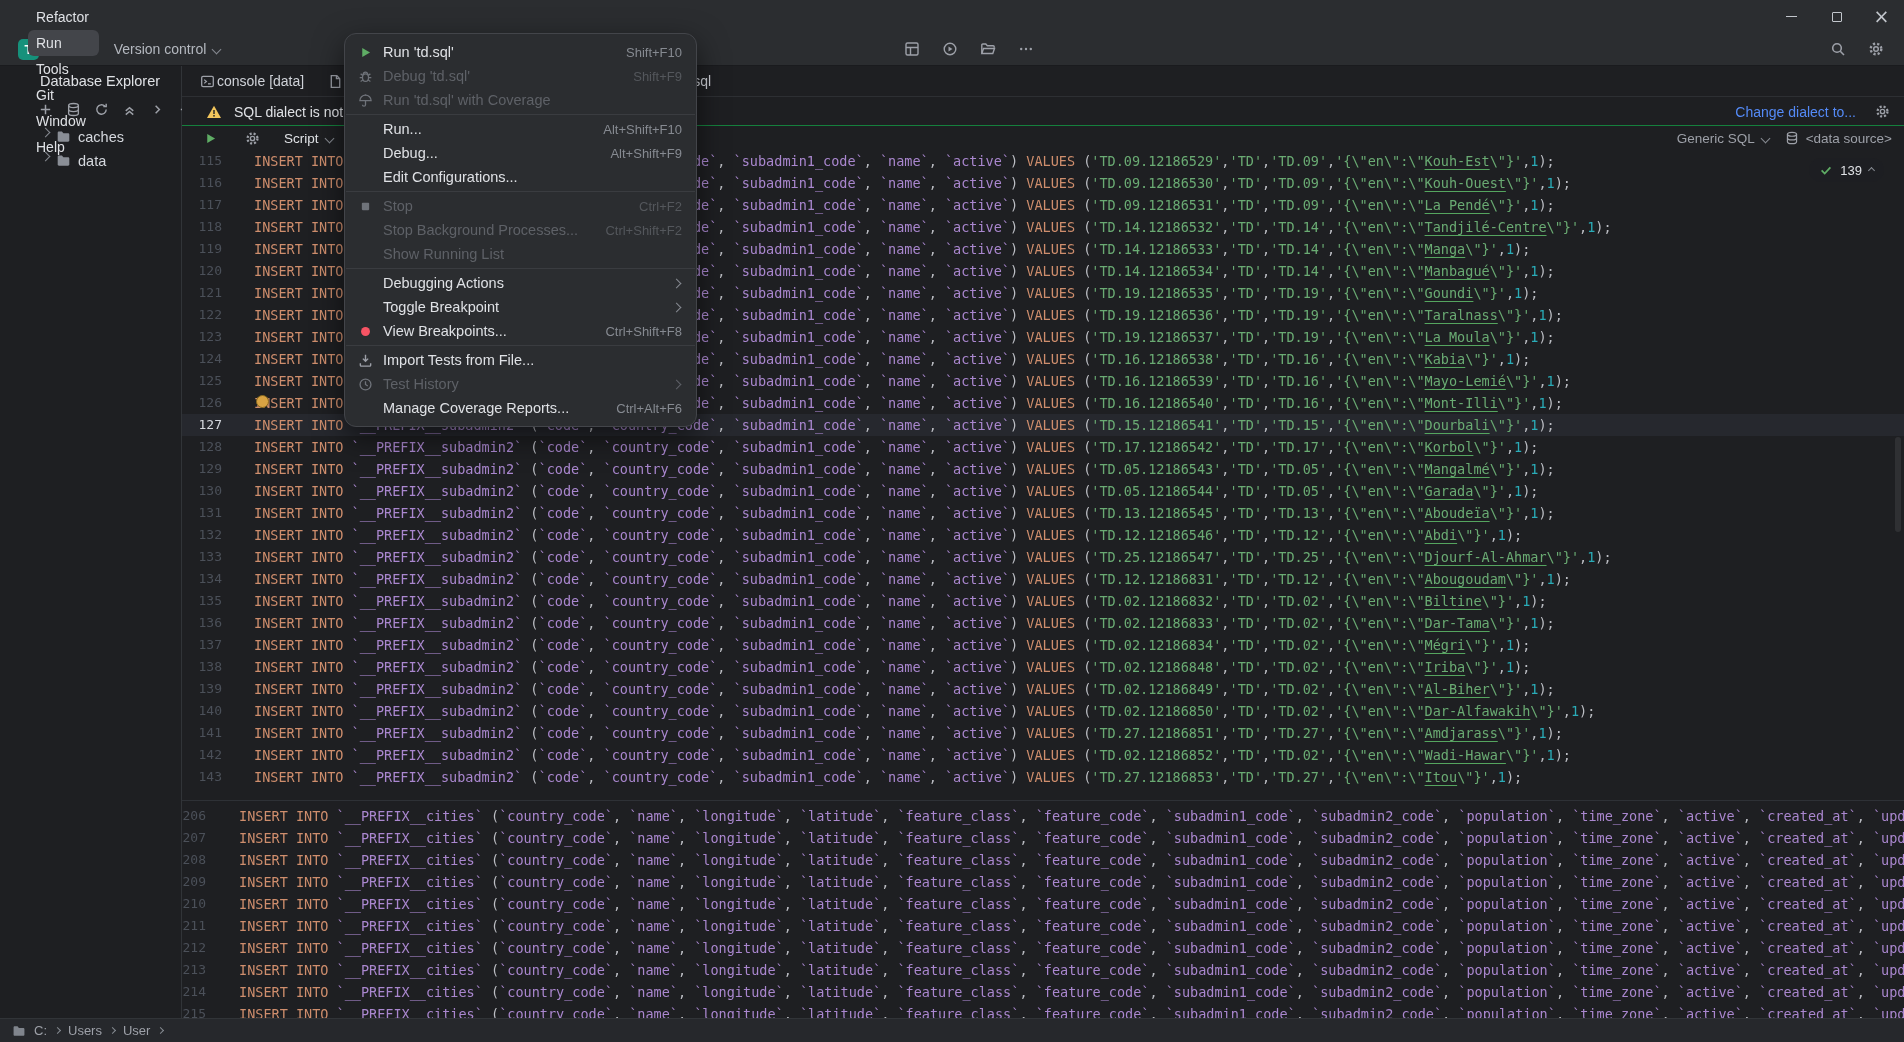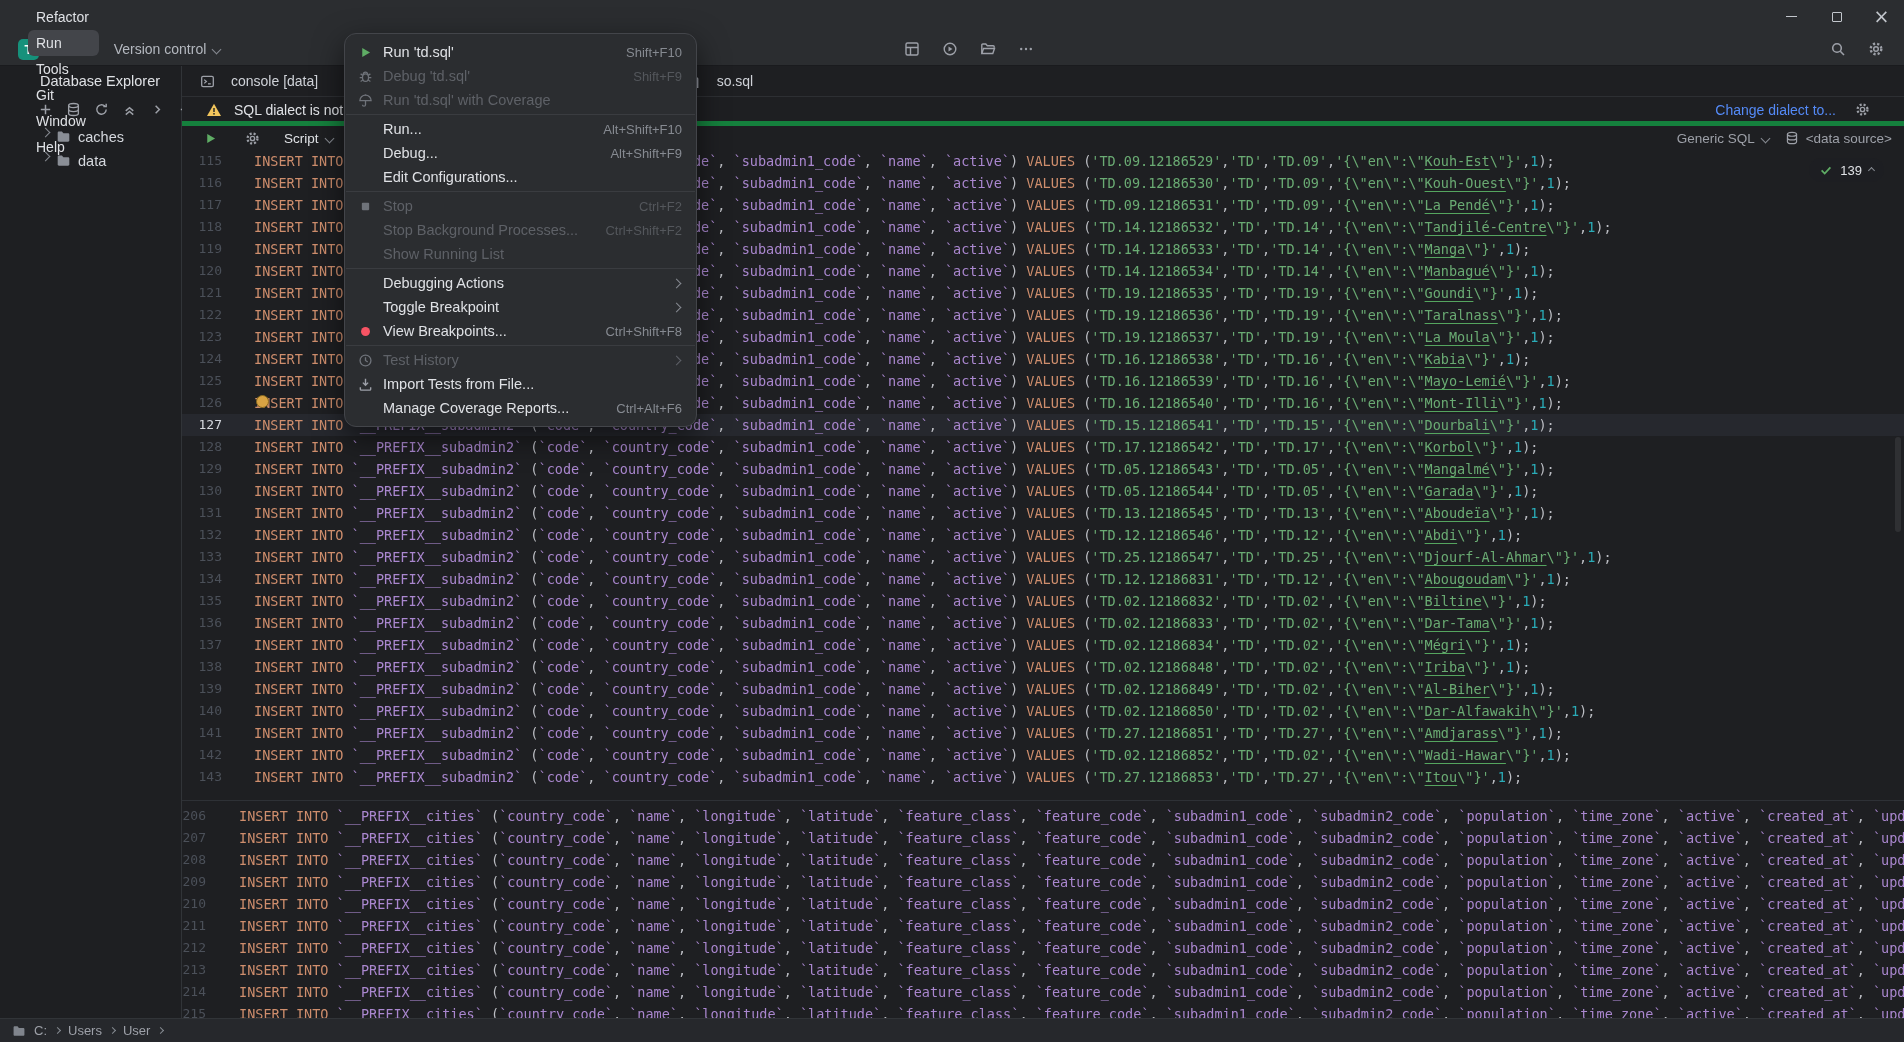--- a/index.html
+++ b/index.html
@@ -35,25 +35,25 @@
   
   #sidebar{position:absolute;left:0;top:66px;width:182px;bottom:24px;background:#1e1f22;border-right:1px solid #313438;z-index:10;padding-left:28px;}
   #sb-header{height:30px;display:flex;align-items:center;padding-left:12px;font-size:14.5px;color:#dfe1e5;}
   #sb-toolbar{height:27px;display:flex;align-items:center;gap:13px;padding:0 10px;}
   #sb-toolbar .sp{margin-left:auto;}
   #tree{padding-top:6px;}
   .tree-row{height:24px;display:flex;align-items:flex-start;gap:7px;padding-left:14px;font-size:14.5px;color:#d5d8de;}
 
   
   #tabs{position:absolute;left:182px;top:66px;right:0;height:31px;background:#1e1f22;border-bottom:1px solid #2d2f33;display:flex;align-items:stretch;padding-left:6px;z-index:11;}
-  .tab{display:flex;align-items:center;gap:16px;padding:0 12px;font-size:14px;color:#cfd2d8;white-space:nowrap;}
+  .tab{display:flex;align-items:center;gap:2px;padding:0 12px;font-size:14px;color:#cfd2d8;white-space:nowrap;}
   .tab:nth-child(3){margin-left:255px;}
 
   
-  #warnbar{position:absolute;left:182px;top:98px;right:0;height:28px;display:flex;align-items:center;padding:0 32px 0 22px;font-size:14px;border-bottom:5px solid #15803d;background:#1e1f22;z-index:11;}
+  #warnbar{position:absolute;left:182px;top:98px;right:0;height:28px;display:flex;align-items:center;padding:0 12px 0 22px;font-size:14px;border-bottom:1px solid #15803d;background:#1e1f22;z-index:11;}
   #warn-msg{margin-left:10px;color:#dfe1e5;}
   #warn-link{margin-left:auto;color:#548af7;}
   #warn-gear{margin-left:16px;}
 
   
   #scriptbar{position:absolute;left:182px;top:126px;right:0;height:24px;display:flex;align-items:center;gap:22px;padding:0 12px 0 18px;font-size:13.5px;background:#1e1f22;z-index:11;}
   .sel{display:flex;align-items:center;gap:7px;color:#dfe1e5;}
   #sb-right{margin-left:auto;display:flex;align-items:center;gap:16px;color:#9da0a8;}
   #sb-right .sel{color:#9da0a8;}
 
@@ -423,38 +423,38 @@
       <div class="popup-item">
         <span class="micon">
           <svg width="13" height="13" viewBox="0 0 16 16">
             <circle cx="8" cy="8" r="5.5" fill="#f75464"></circle>
           </svg>
         </span>
         <span class="plabel">View Breakpoints...</span>
         <span class="shortcut">Ctrl+Shift+F8</span>
       </div>
       <div class="popup-sep"></div>
+      <div class="popup-item">
+        <span class="micon">
+          <svg width="15" height="15" viewBox="0 0 16 16" fill="none" stroke="#9da0a8" stroke-width="1.5">
+            <path d="M8 1.8v7M5.2 6L8 8.8 10.8 6"></path>
+            <path d="M2.5 11v2a1 1 0 001 1h9a1 1 0 001-1v-2"></path>
+          </svg>
+        </span>
+        <span class="plabel">Import Tests from File...</span>
+      </div>
       <div class="popup-item disabled">
         <span class="micon">
           <svg width="15" height="15" viewBox="0 0 16 16" fill="none" stroke="#6f737a" stroke-width="1.4">
             <circle cx="8" cy="8" r="5.8"></circle>
             <path d="M8 4.6V8l2.4 1.6"></path>
           </svg>
         </span>
         <span class="plabel">Test History</span>
         <span class="chev r sub dim"></span>
       </div>
       <div class="popup-item">
-        <span class="micon">
-          <svg width="15" height="15" viewBox="0 0 16 16" fill="none" stroke="#9da0a8" stroke-width="1.5">
-            <path d="M8 1.8v7M5.2 6L8 8.8 10.8 6"></path>
-            <path d="M2.5 11v2a1 1 0 001 1h9a1 1 0 001-1v-2"></path>
-          </svg>
-        </span>
-        <span class="plabel">Import Tests from File...</span>
-      </div>
-      <div class="popup-item">
         <span class="micon"></span>
         <span class="plabel">Manage Coverage Reports...</span>
         <span class="shortcut">Ctrl+Alt+F6</span>
       </div>
     </div>
 </div>
 
 </body></html>

